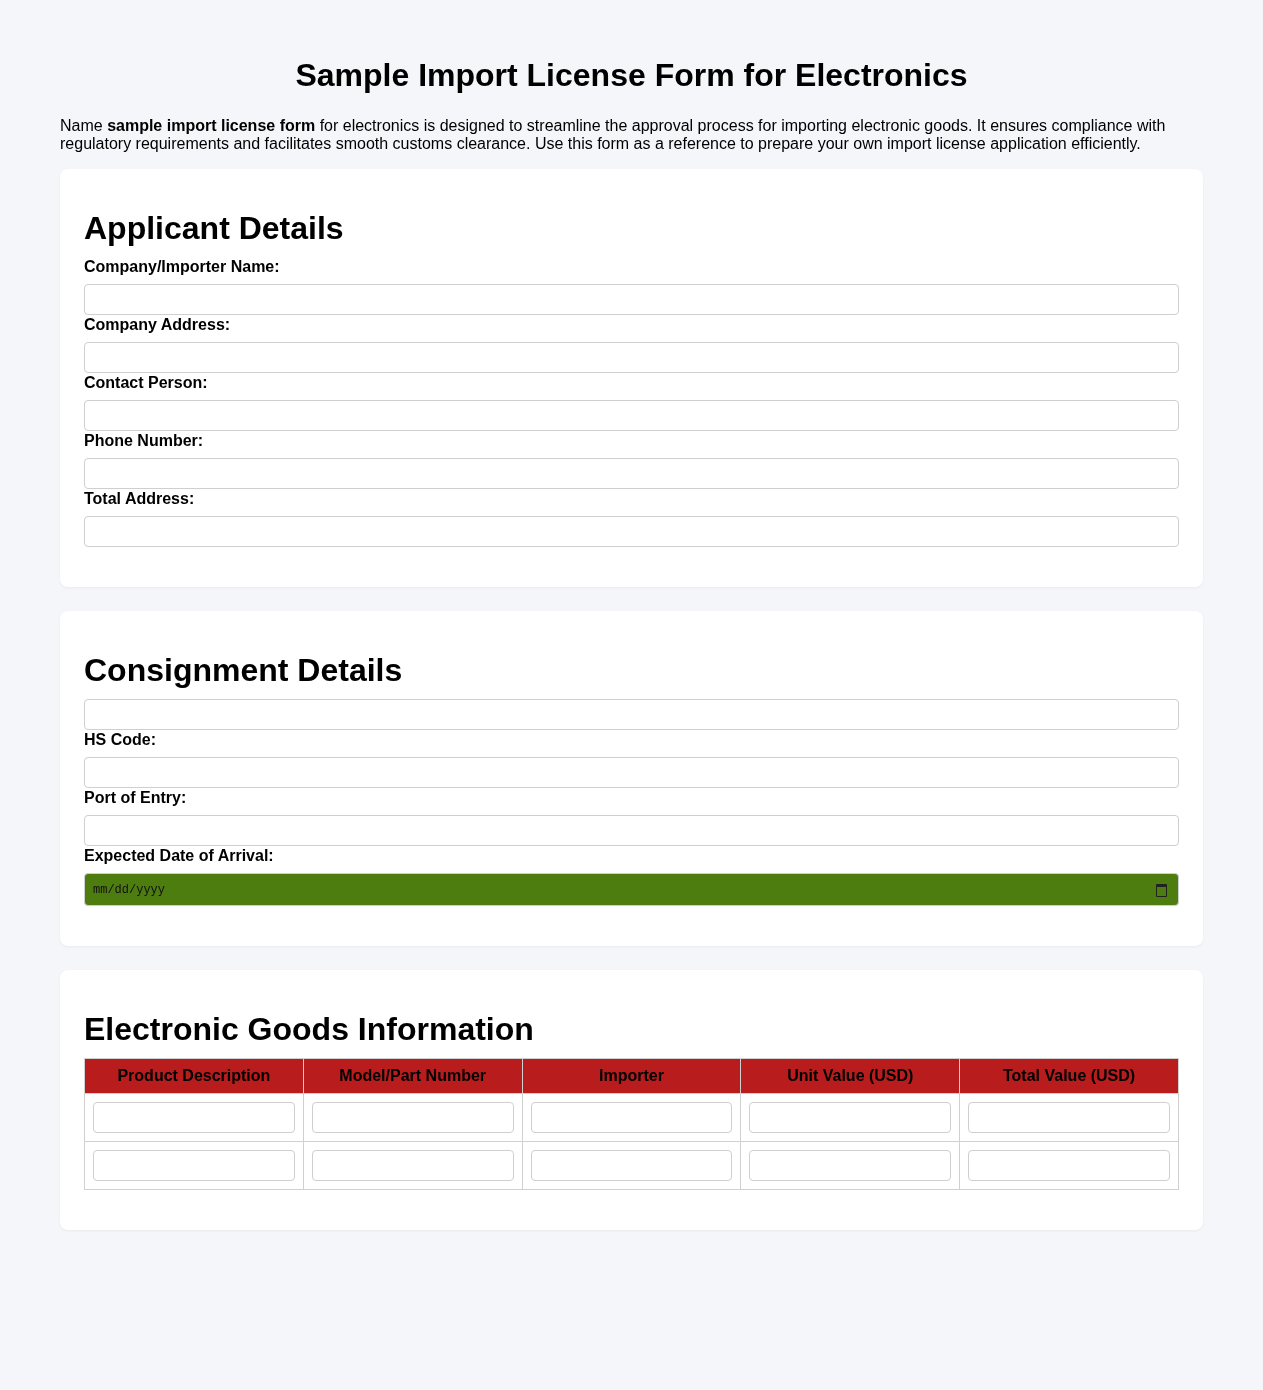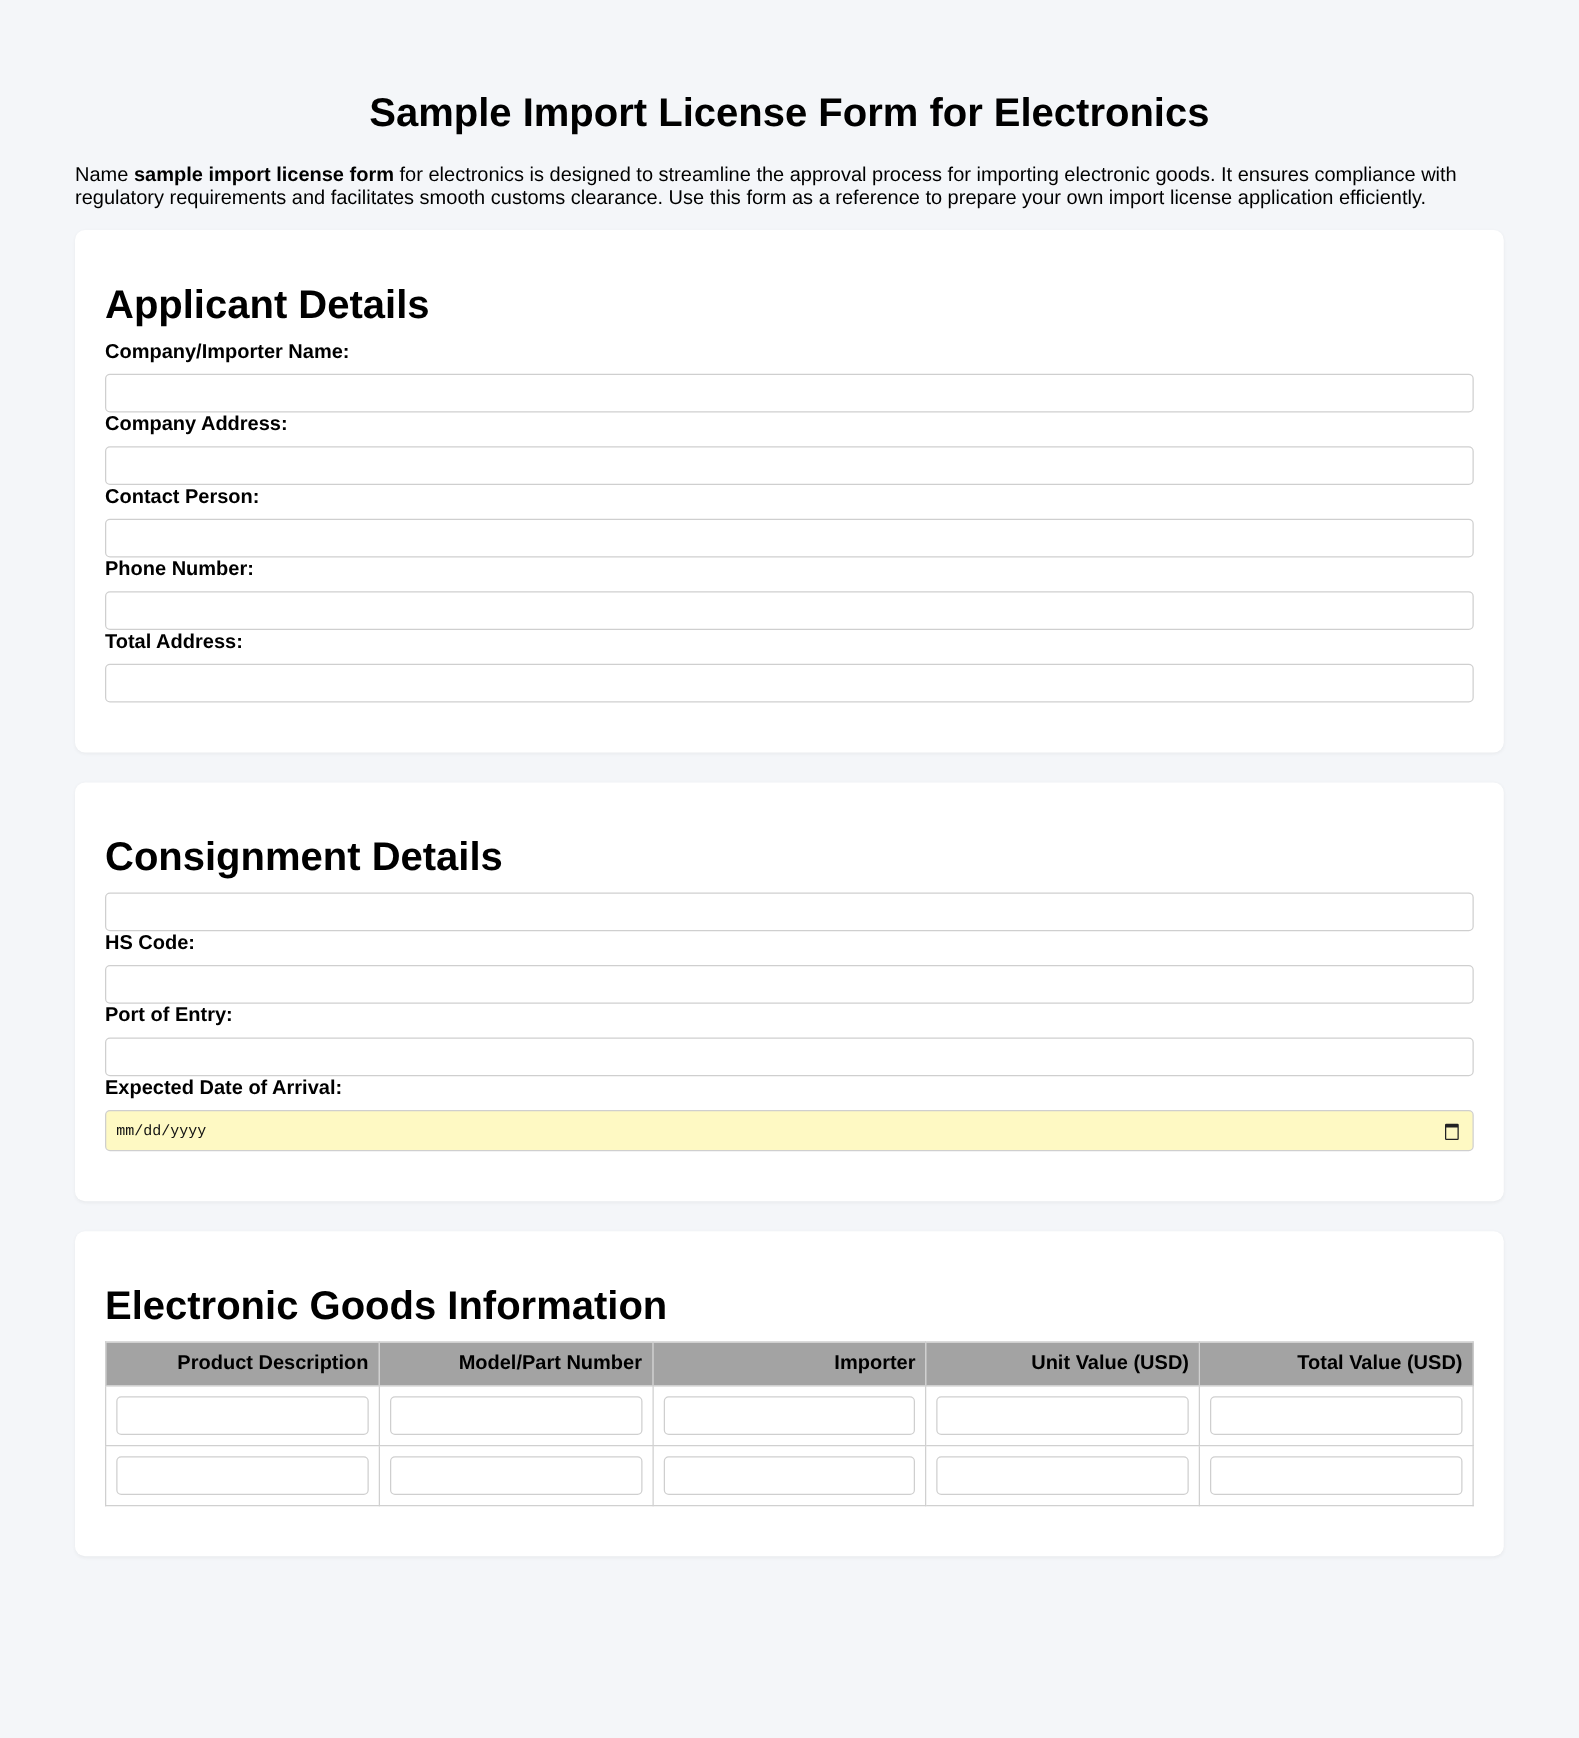--- a/index.html
+++ b/index.html
@@ -14,21 +14,21 @@
   .viewport {
     position: absolute;
     left: 0; top: 0;
     width: 1263px;
     height: 1300px;
     overflow: hidden;
   }
   .container {
     width: 1143px;
     margin: 0 auto;
-    padding-top: 52px;
+    padding-top: 37px;
   }
   h1 {
     text-align: center;
     font-size: 32px;
     font-weight: bold;
     margin: 18px 0 22px 0;
     line-height: 40px;
   }
   .intro {
     font-size: 16px;
@@ -68,21 +68,21 @@
     font-size: 14px;
     padding: 4px 8px;
   }
   .date-input {
     position: relative;
     box-sizing: border-box;
     width: 100%;
     height: 33px;
     border: 1px solid #cfcfcf;
     border-radius: 4px;
-    background: #fef9c3;
+    background: #4d7c0f;
   }
   .date-input .ph {
     position: absolute;
     left: 8px; top: 9px;
     font-family: "Liberation Mono", monospace;
     font-size: 12px;
     color: #111;
   }
   .date-input .cal {
     position: absolute;
@@ -91,23 +91,23 @@
     border: 1.5px solid #222;
     border-top-width: 3px;
     border-radius: 1px;
   }
   table {
     width: 100%;
     border-collapse: collapse;
     table-layout: fixed;
   }
   th {
-    background: #a3a3a3;
+    background: #b91c1c;
     border: 1px solid #d0d0d0;
-    text-align: right;
+    text-align: center;
     font-size: 16px;
     font-weight: bold;
     padding: 8px 8px;
     height: 18px;
   }
   td {
     border: 1px solid #d0d0d0;
     padding: 8px 8px;
   }
   td input {

